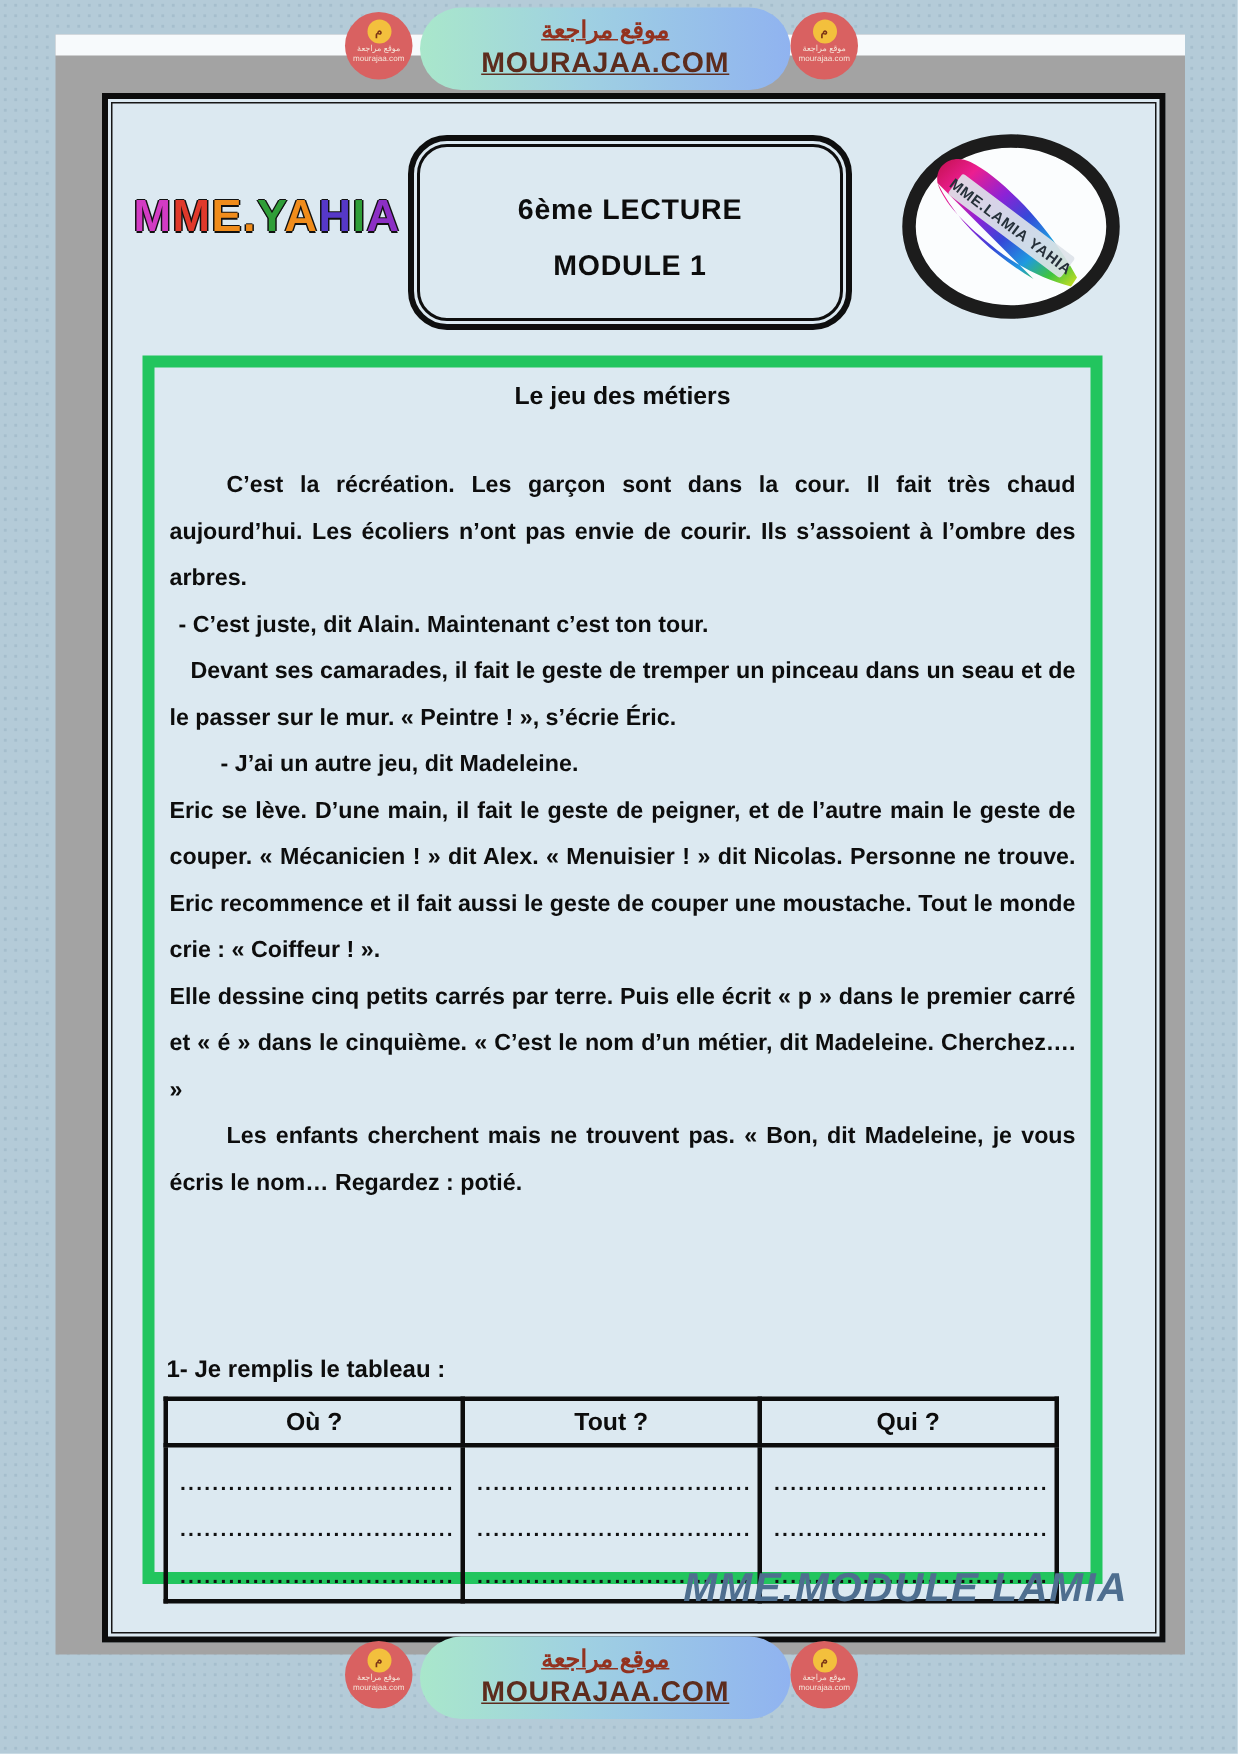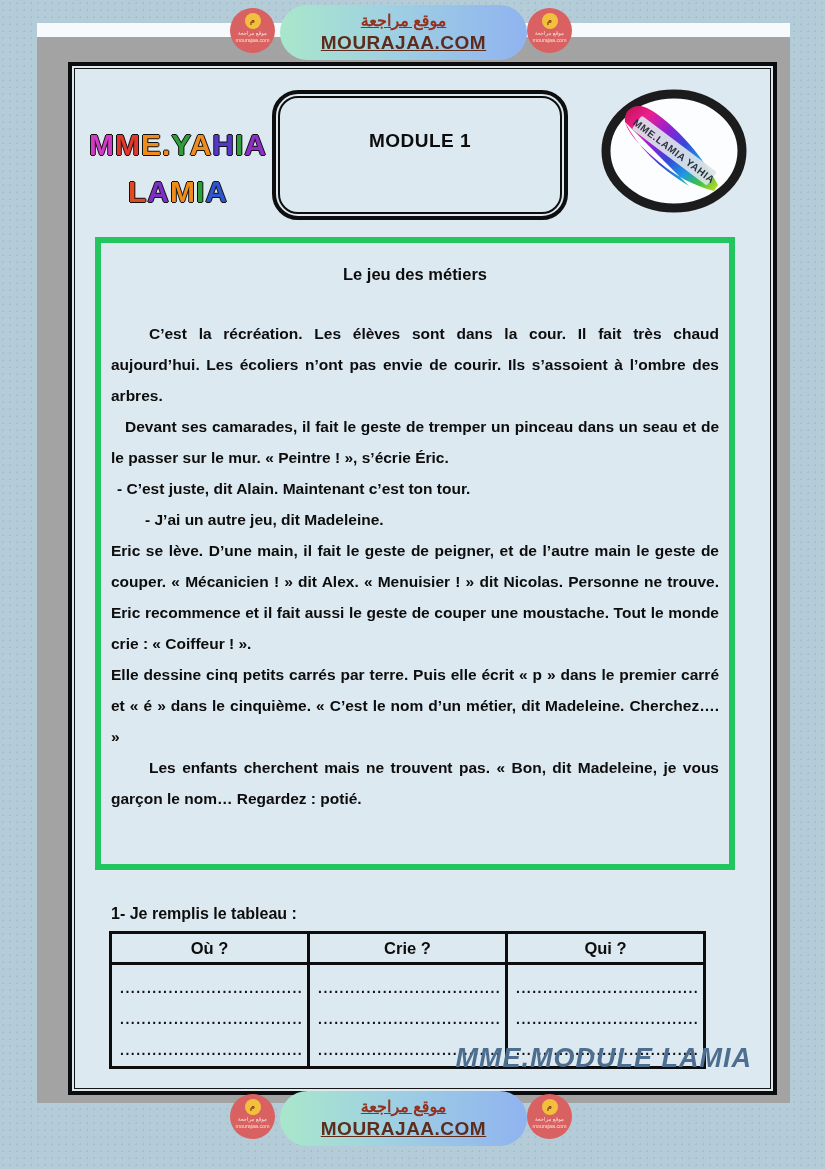--- a/index.html
+++ b/index.html
@@ -44,22 +44,22 @@
   .module-box-inner{
     position:absolute; inset:2px; border:2px solid #0e0e0e; border-radius:20px;
     text-align:center; padding-top:24px;
     font-weight:bold; font-size:19px; color:#0d0d0d; line-height:37px;
     letter-spacing:0.5px;
   }
   .logo-oval{ position:absolute; left:526px; top:19px; width:146px; height:128px; }
 
   
   .story-box{
-    position:absolute; left:20px; top:168px; width:640px; height:633px;
-    border:6px solid #22c55e; padding:22px 10px 0 10px; overflow:hidden;
+    position:absolute; left:20px; top:168px; width:640px; height:819px;
+    border:8px solid #22c55e; padding:10px 10px 0 10px; overflow:hidden;
   }
   .story-title{
     text-align:center; font-weight:bold; font-size:16.5px; color:#0d0d0d;
     margin-bottom:34px;
   }
   .story-p{
     font-weight:bold; font-size:15.5px; line-height:31px; color:#0d0d0d;
     text-align:justify;
   }
   .p-indent-lg{ text-indent:38px; }
@@ -132,25 +132,25 @@
 <body>
 
 <div class="sheet">
   <div class="sheet-top-band"></div>
 
   <div class="frame">
     <div class="frame-inner">
 
       <div class="teacher-name">
         <div><span style="color: rgb(210, 59, 195);">M</span><span style="color: rgb(224, 57, 43);">M</span><span style="color: rgb(240, 140, 27);">E</span><span style="color: rgb(240, 140, 27);">.</span><span style="color: rgb(47, 158, 56);">Y</span><span style="color: rgb(240, 140, 27);">A</span><span style="color: rgb(86, 56, 200);">H</span><span style="color: rgb(47, 158, 56);">I</span><span style="color: rgb(140, 47, 196);">A</span></div>
-        <div><span style="color: rgb(224, 74, 34);">L</span><span style="color: rgb(123, 47, 196);">A</span><span style="color: rgb(240, 140, 27);">M</span><span style="color: rgb(47, 158, 56);">I</span><span style="color: rgb(47, 85, 205);">A</span></div>
       </div>
 
       <div class="module-box">
         <div class="module-box-inner">
+          <div>6ème  LECTURE</div>
           <div>MODULE 1</div>
         </div>
       </div>
 
       <div class="logo-oval">
         <svg width="146" height="128" viewBox="0 0 146 128">
           <defs>
             <linearGradient id="featherGrad" x1="0" y1="0" x2="1" y2="1">
               <stop offset="0" stop-color="#c2104e"></stop>
               <stop offset="0.18" stop-color="#ec1e90"></stop>
@@ -166,37 +166,37 @@
           <g transform="rotate(37 73 63)">
             <rect x="26" y="54" width="94" height="17" rx="2" fill="#dde3e9" opacity="0.92"></rect>
             <text x="73" y="66.5" text-anchor="middle" class="ribbon-text">MME.LAMIA YAHIA</text>
           </g>
         </svg>
       </div>
 
       <div class="story-box">
         <div class="story-title">Le jeu des métiers</div>
         <div id="story-paragraphs">
-            <p class="story-p p-indent-lg">C’est la récréation. Les élèves sont dans la cour. Il fait très chaud aujourd’hui. Les écoliers n’ont pas envie de courir. Ils s’assoient à l’ombre des arbres.</p>
+            <p class="story-p p-indent-lg">C’est la récréation. Les garçon sont dans la cour. Il fait très chaud aujourd’hui. Les écoliers n’ont pas envie de courir. Ils s’assoient à l’ombre des arbres.</p>
+            <p class="story-p p-indent-sm">- C’est juste, dit Alain. Maintenant c’est ton tour.</p>
             <p class="story-p p-indent-md">Devant ses camarades, il fait le geste de tremper un pinceau dans un seau et de le passer sur le mur. « Peintre ! », s’écrie Éric.</p>
-            <p class="story-p p-indent-sm">- C’est juste, dit Alain. Maintenant c’est ton tour.</p>
             <p class="story-p p-indent-xl">- J’ai un autre jeu, dit Madeleine.</p>
             <p class="story-p p-flush">Eric se lève. D’une main, il fait le geste de peigner, et de l’autre main le geste de couper. « Mécanicien ! » dit Alex. « Menuisier ! » dit Nicolas. Personne ne trouve. Eric recommence et il fait aussi le geste de couper une moustache. Tout le monde crie : « Coiffeur ! ».</p>
             <p class="story-p p-flush">Elle dessine cinq petits carrés par terre. Puis elle écrit « p » dans le premier carré et « é » dans le cinquième. « C’est le nom d’un métier, dit Madeleine. Cherchez…. »</p>
-            <p class="story-p p-indent-lg">Les enfants cherchent mais ne trouvent pas. « Bon, dit Madeleine, je vous garçon le nom… Regardez : potié.</p>
+            <p class="story-p p-indent-lg">Les enfants cherchent mais ne trouvent pas. « Bon, dit Madeleine, je vous écris le nom… Regardez : potié.</p>
           </div>
       </div>
 
       <div class="instruction">1- Je remplis le tableau :</div>
 
       <table class="fill-table">
         <thead>
             <tr id="table-head-row">
               <th>Où ?</th>
-              <th>Crie ?</th>
+              <th>Tout ?</th>
               <th>Qui ?</th>
             </tr>
           </thead>
         <tbody>
             <tr id="table-body-row">
               <td>
                 <div class="dot-line">......................................................................</div>
                 <div class="dot-line">......................................................................</div>
                 <div class="dot-line">......................................................................</div>
               </td>

